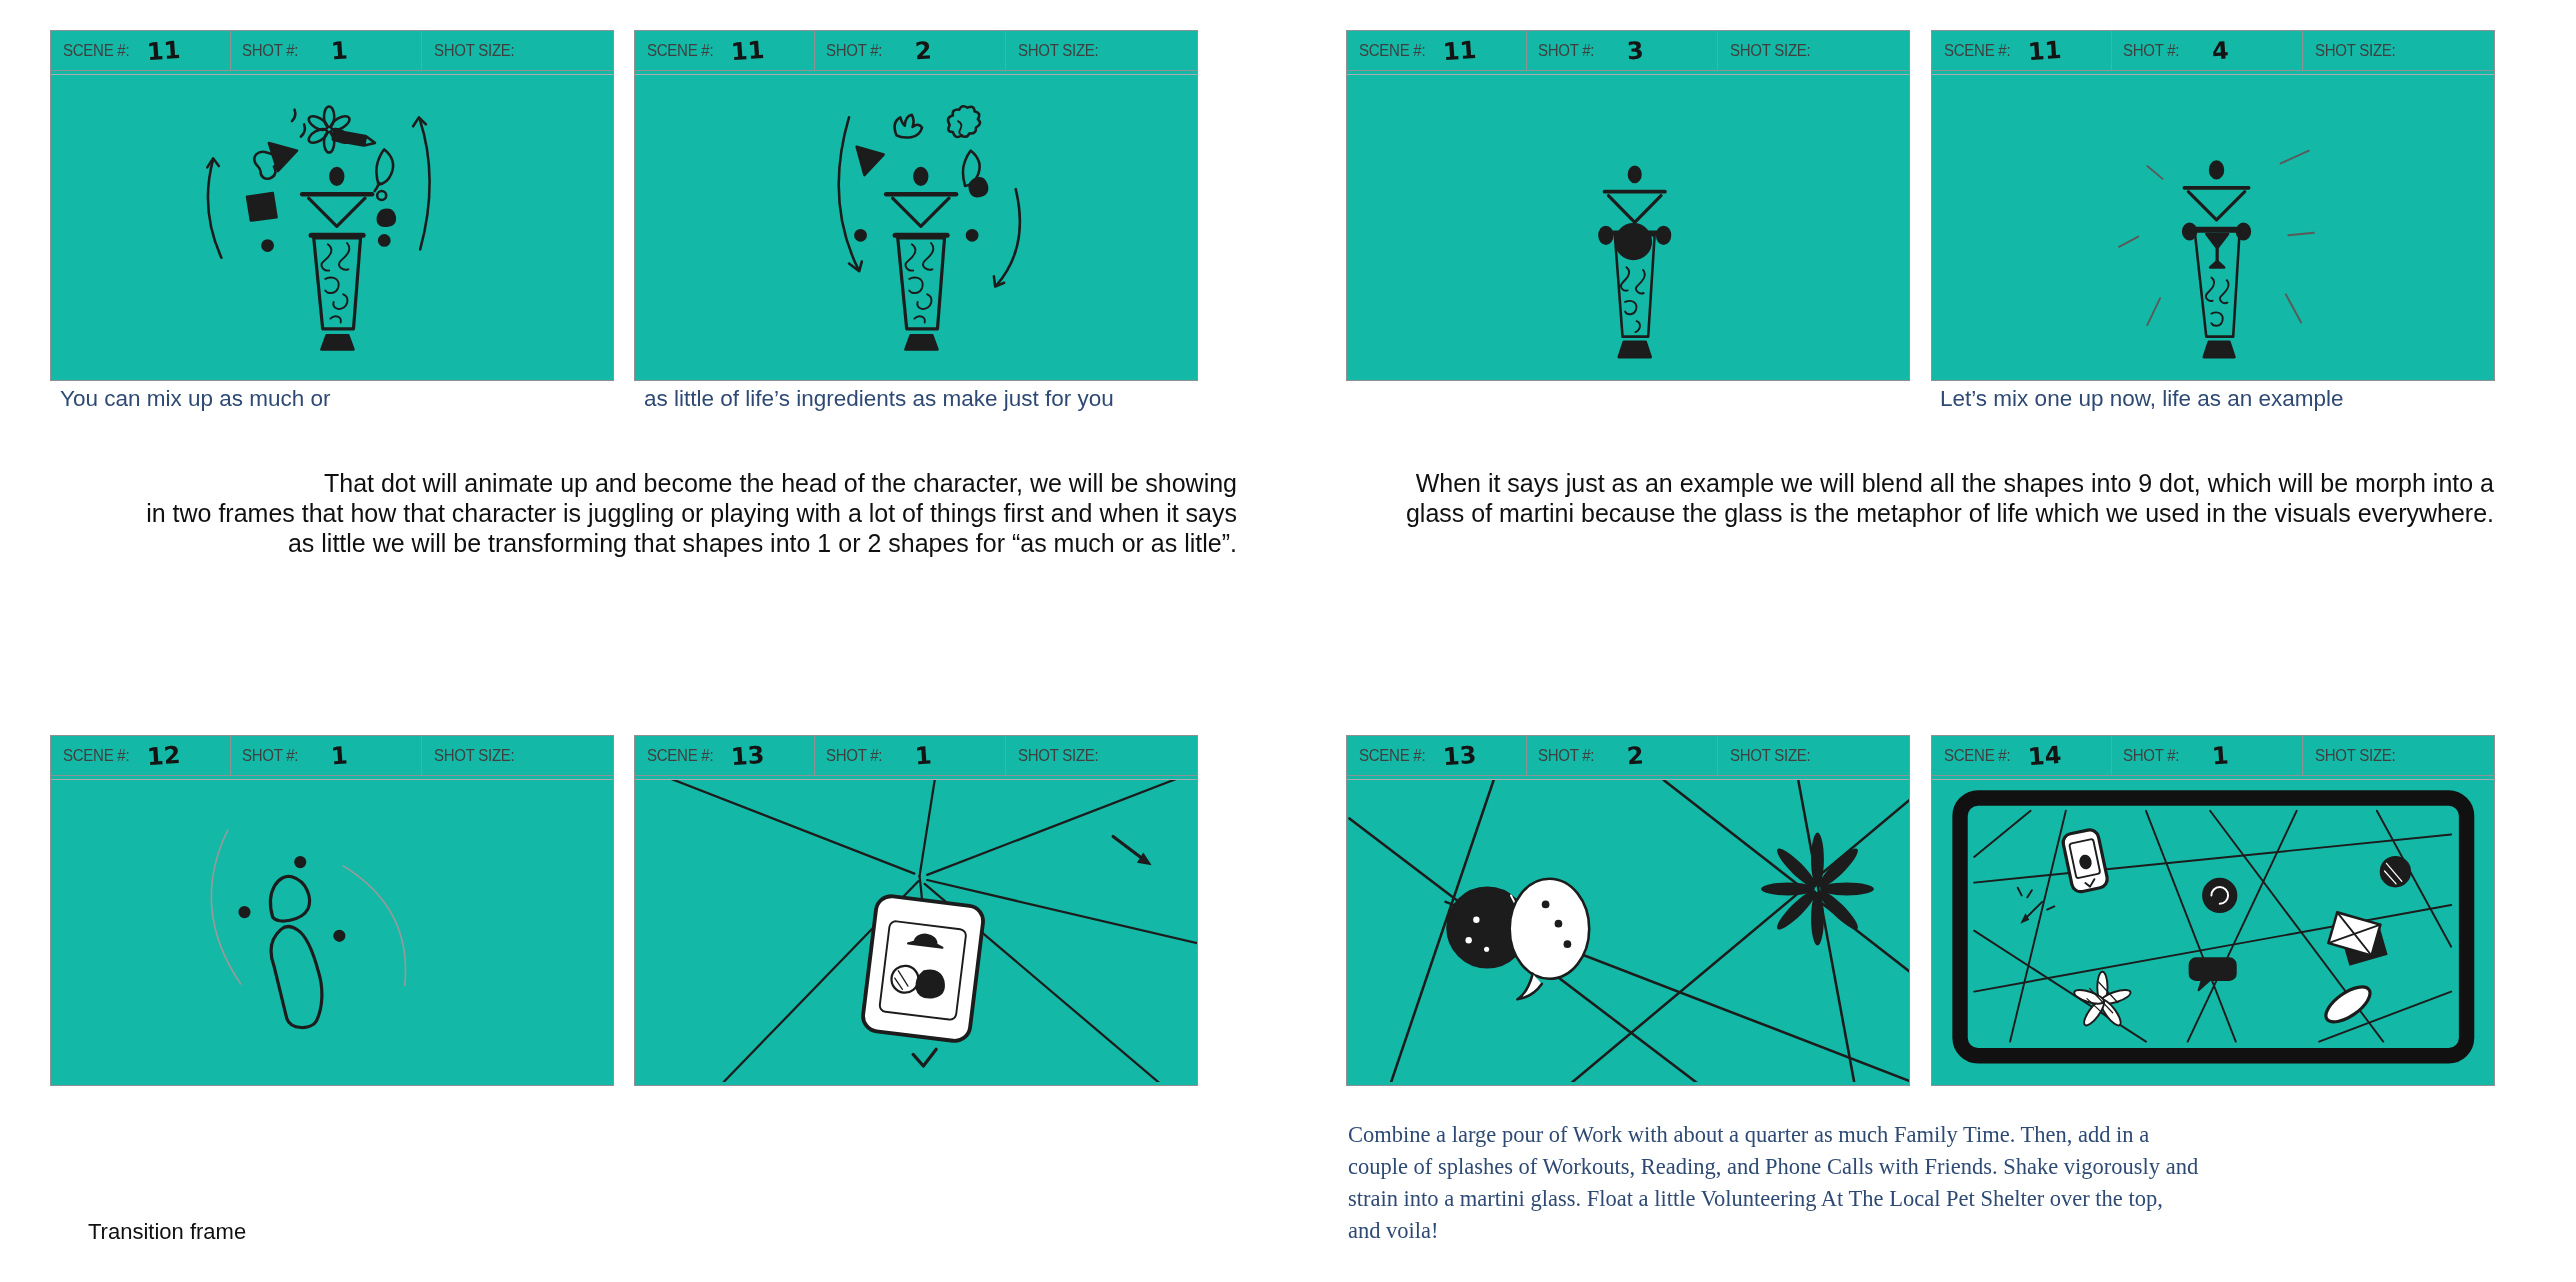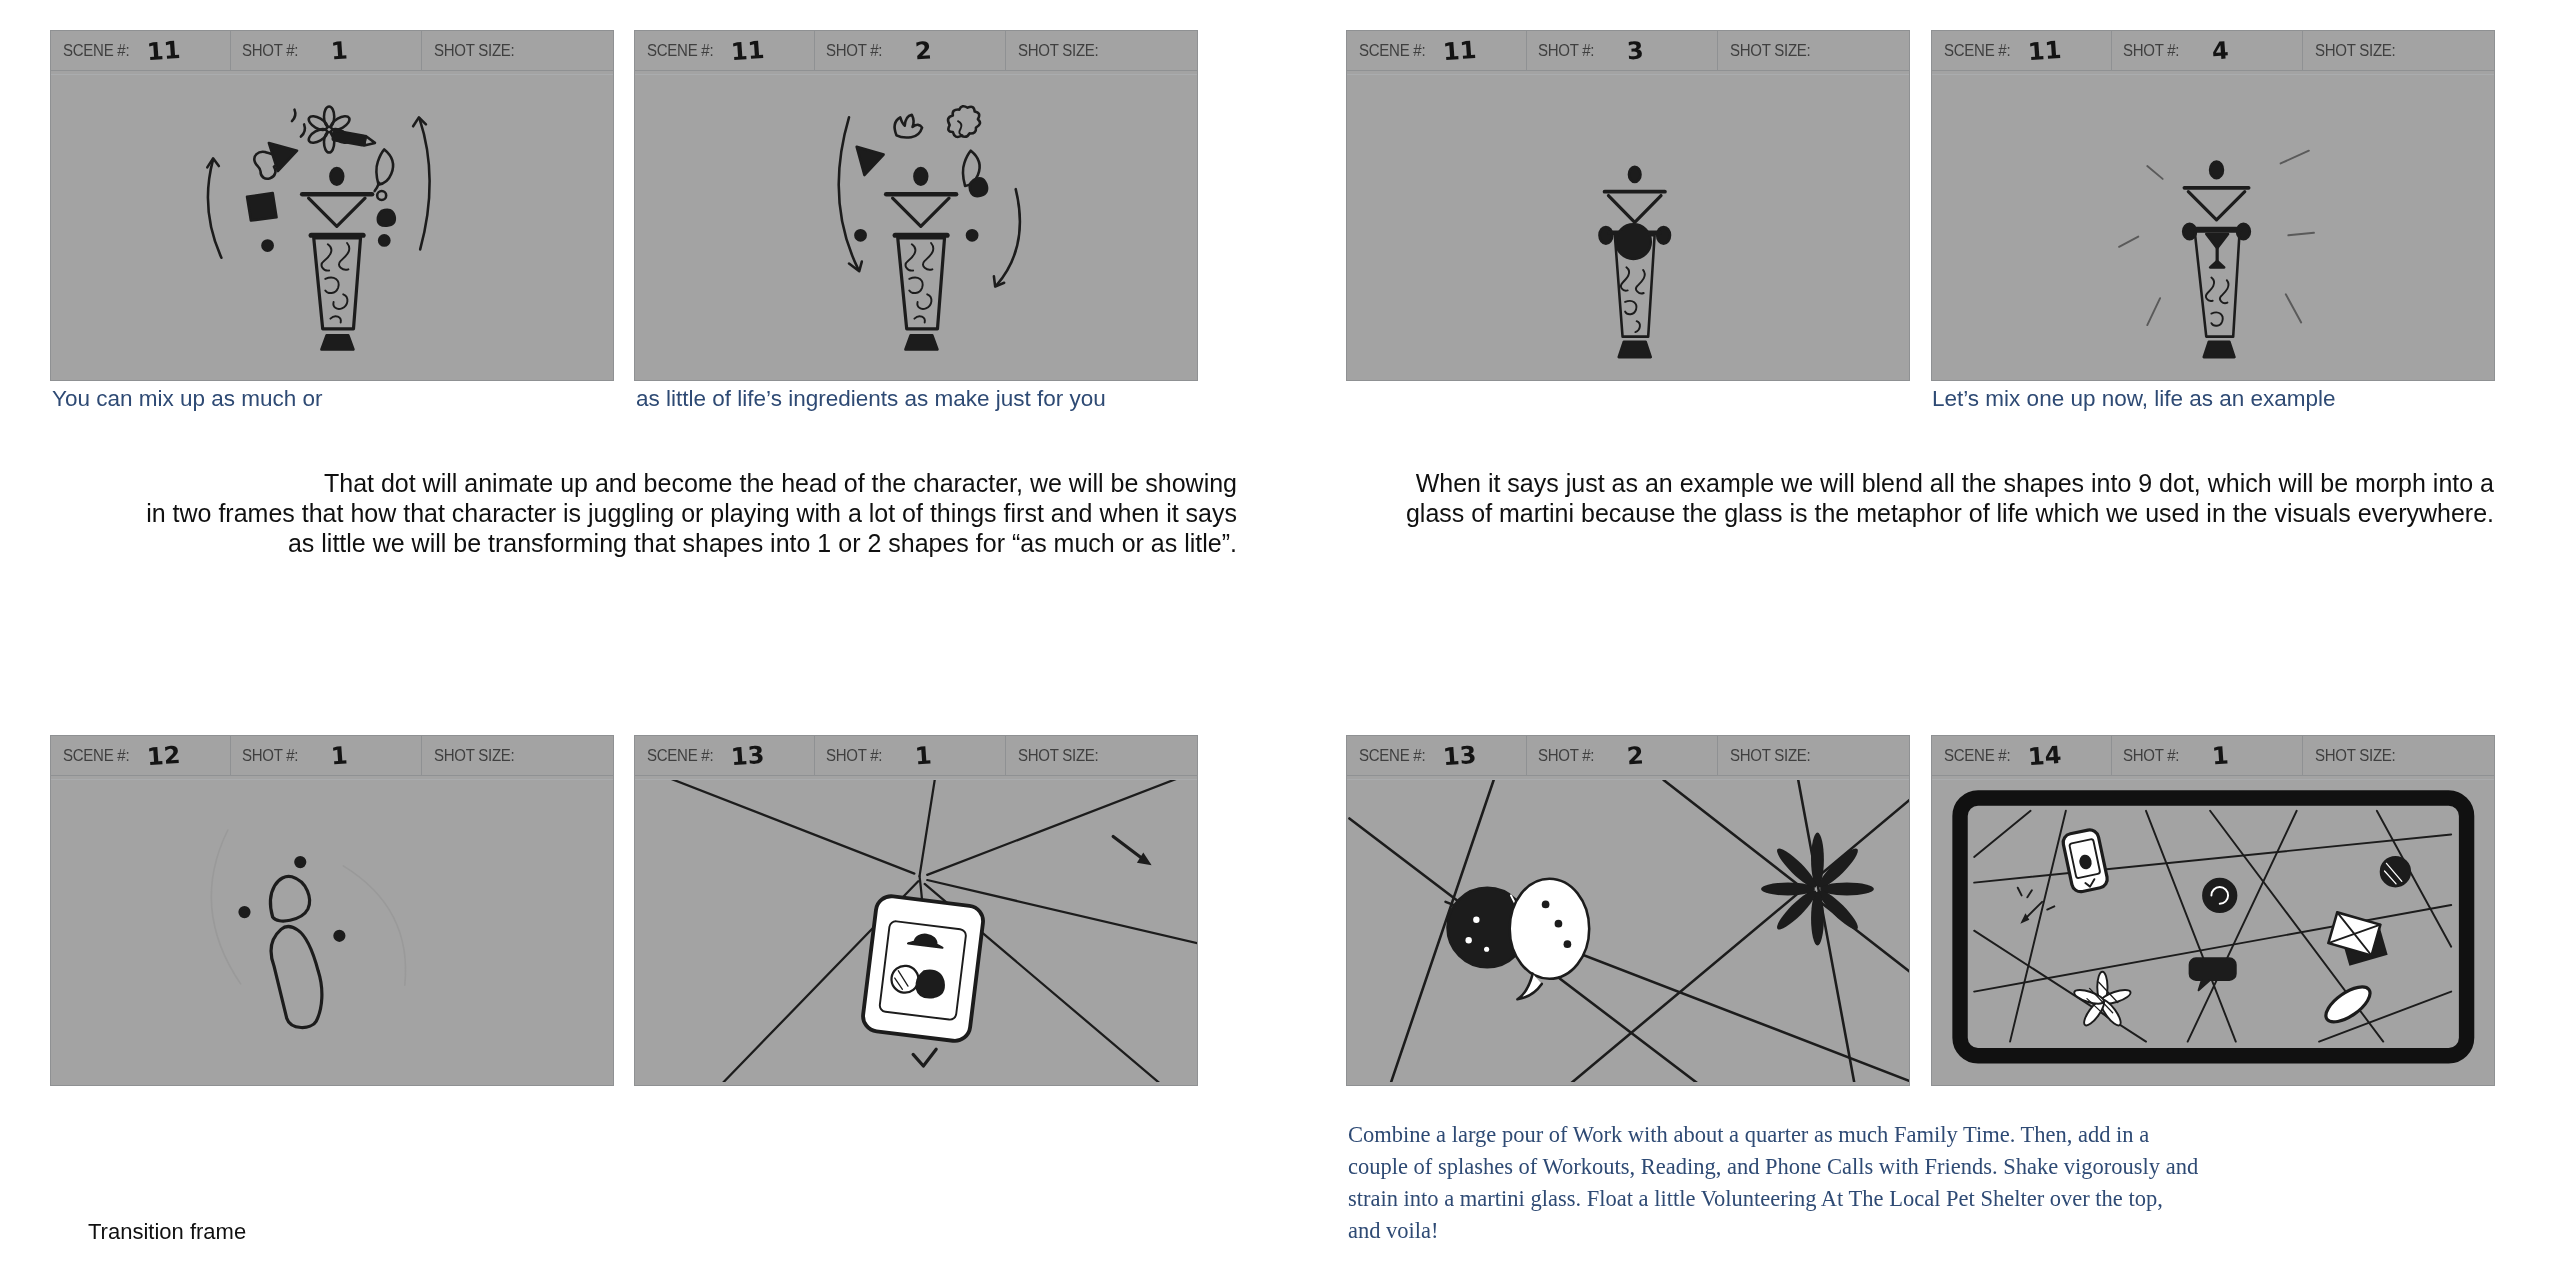--- a/index.html
+++ b/index.html
@@ -2,40 +2,40 @@
 <html style="font-size:10.3px"><head>
 <meta charset="utf-8">
 <style>
   html,body{margin:0;padding:0;}
   body{
     width:2576px;height:1283px;position:relative;background:#ffffff;
     font-family:"Liberation Sans", sans-serif;overflow:hidden;
   }
   .panel{
     position:absolute;width:564px;height:351px;
-    border:1.9px solid #8f9193;box-sizing:border-box;background:#a3a3a3;
+    border:1.9px solid #8f9193;box-sizing:border-box;background:#14b8a6;
   }
   .panel-header{
     display:flex;height:40px;border-bottom:1.9px solid #8f9193;box-sizing:border-box;
   }
   .cell{display:flex;align-items:center;padding-left:11.6px;box-sizing:border-box;overflow:hidden;}
   .cell-scene{width:32%;border-right:1.9px solid #8f9193;}
   .cell-shot{width:34%;border-right:1.9px solid #8f9193;gap:16px;}
   .cell-size{width:34%;}
   .lbl{
     font-size:16.7px;color:#3f3f3f;white-space:nowrap;
     display:inline-block;transform:scaleX(.9);transform-origin:left center;letter-spacing:-0.3px;
   }
   .hand{
     font-family:"DejaVu Sans", sans-serif;font-weight:bold;font-size:24px;color:#141414;
     margin-left:10.3px;display:inline-block;transform:rotate(-4deg);
   }
   .panel-body{position:relative;height:303px;margin-top:2.6px;border-top:1.3px solid #aaacae;box-sizing:border-box;}
   svg.sketch{display:block;width:100%;height:100%;}
-  .caption{position:absolute;font-size:22.5px;color:#2e4a74;white-space:nowrap;}
+  .caption{position:absolute;font-size:22.5px;color:#2e4a74;white-space:nowrap;margin-left:8px;}
   .note{position:absolute;font-size:25px;line-height:30px;color:#101010;white-space:pre-line;text-align:right;}
   .caption-par{position:absolute;font-size:22.5px;line-height:32px;color:#2e4a74;white-space:pre-line;width:1159px;font-family:Liberation Serif, serif;}
   .translabel{position:absolute;font-size:22px;color:#101010;white-space:nowrap;margin-left:36px;}
 </style>
 </head>
 <body>
 
 <div class="panel" style="left:50px;top:30px">
   <div class="panel-header">
     <div class="cell cell-scene">

